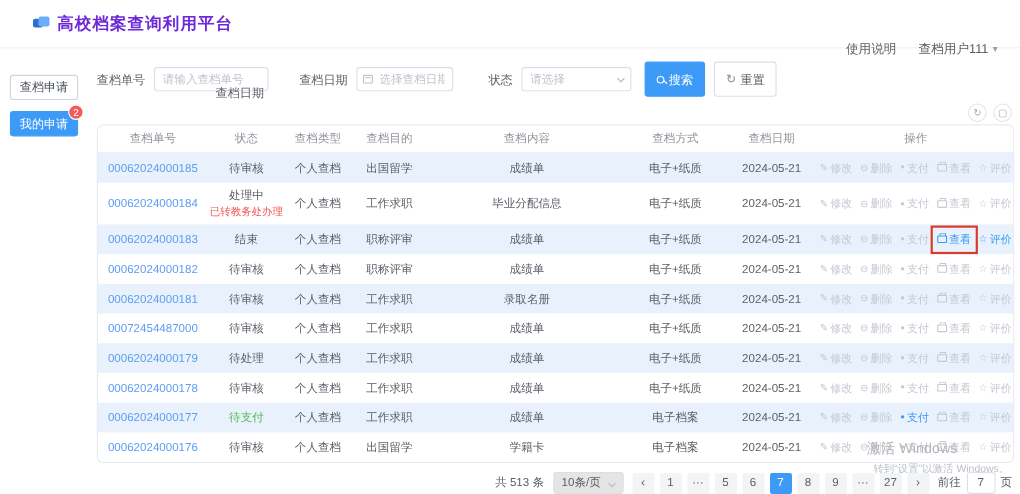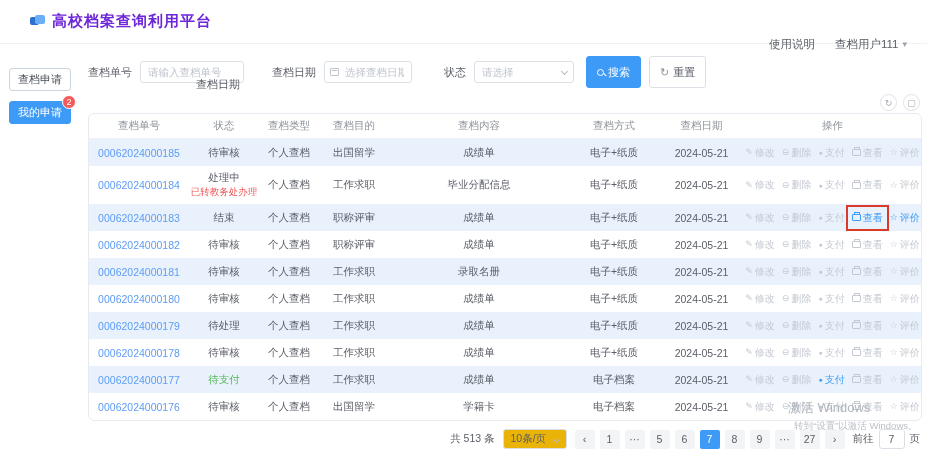--- a/index.html
+++ b/index.html
@@ -78,21 +78,21 @@
   .act .dot { font-size:7px; }
   .folder { position:relative; width:9px; height:7px; border:1px solid currentColor; border-radius:1px; display:inline-block; }
   .folder::before { content:''; position:absolute; top:-3px; left:1px; width:4px; height:2px;
     border:1px solid currentColor; border-bottom:none; border-radius:1px 1px 0 0; }
   .red-box { outline:2px solid #d93a2b; outline-offset:4px; }
 
   
   .pagination { margin-top:8px; display:flex; align-items:center; justify-content:flex-end;
     gap:8px; font-size:10.5px; color:#5a5e66; padding-right:2px; }
   .psize { position:relative; width:64px; height:20px; border:1px solid #dcdfe6; border-radius:3px;
-    display:flex; align-items:center; padding-left:7px; color:#5a5e66; background:#eab308; cursor:pointer; }
+    display:flex; align-items:center; padding-left:7px; color:#5a5e66; background:#e5e5e5; cursor:pointer; }
   .psize .chev { top:7px; }
   .pg-item { min-width:20px; height:19px; padding:0 4px; background:#f3f4f6; border-radius:2px;
     display:inline-flex; align-items:center; justify-content:center; cursor:pointer; color:#5a5e66; }
   .pg-item.active { background:#3d9bf7; color:#fff; }
   .pg-nav { font-size:11px; }
   .pg-group { display:flex; gap:5px; align-items:center; }
   .goto { display:flex; align-items:center; gap:5px; }
   .goto input { width:26px; height:20px; border:1px solid #dcdfe6; border-radius:3px;
     text-align:center; font-size:10.5px; color:#5a5e66; outline:none; }
 
@@ -339,21 +339,21 @@
             <span>查看</span>
           </span>
         <span class="act">
             <i class="g">☆</i>
             <span>评价</span>
           </span>
       </div>
     </div>
 
     <div class="tr row">
-      <div class="td c1"><a class="order-link">00062024000180</a></div>
+      <div class="td c1"><a class="order-link">00072454487000</a></div>
       <div class="td c2">
           <div class="status">待审核</div>
         </div>
       <div class="td c3">个人查档</div>
       <div class="td c4">工作求职</div>
       <div class="td c5">成绩单</div>
       <div class="td c6">电子+纸质</div>
       <div class="td c7">2024-05-21</div>
       <div class="td c8 ops">
         <span class="act">

